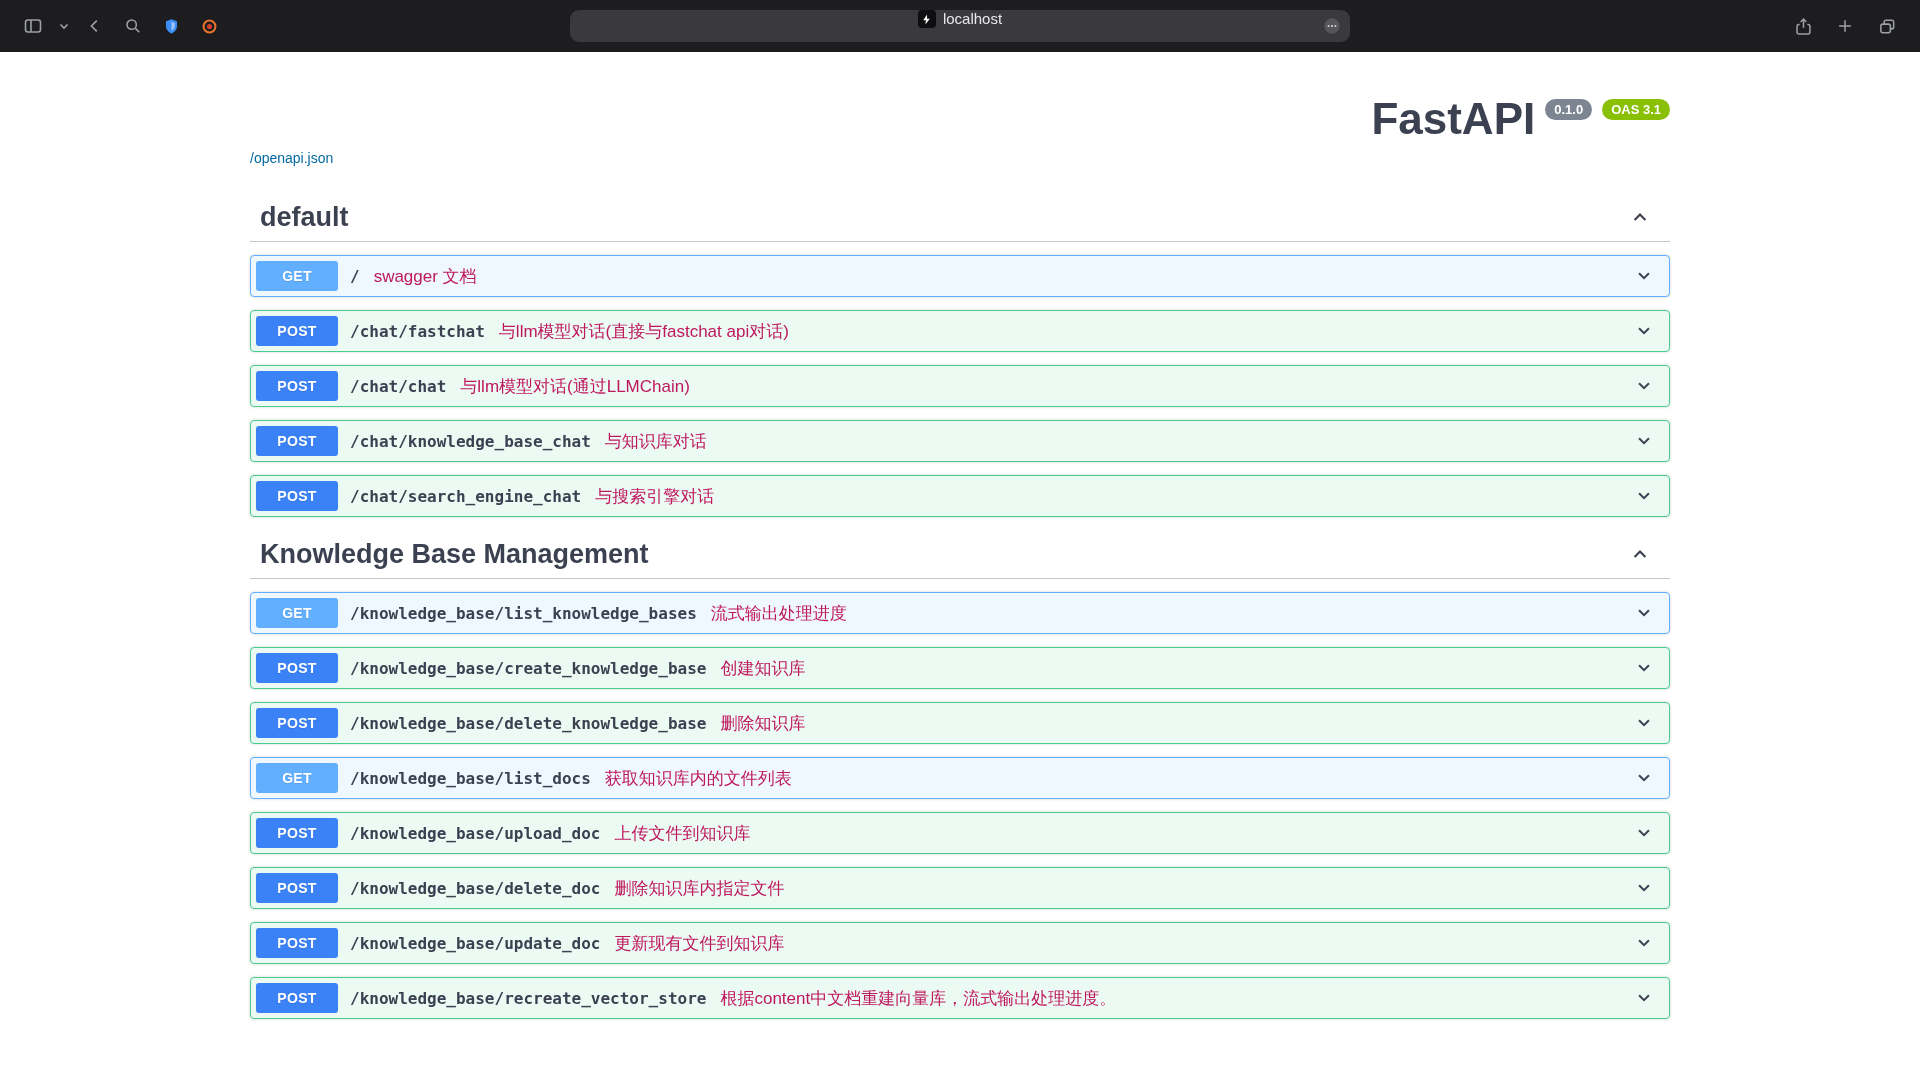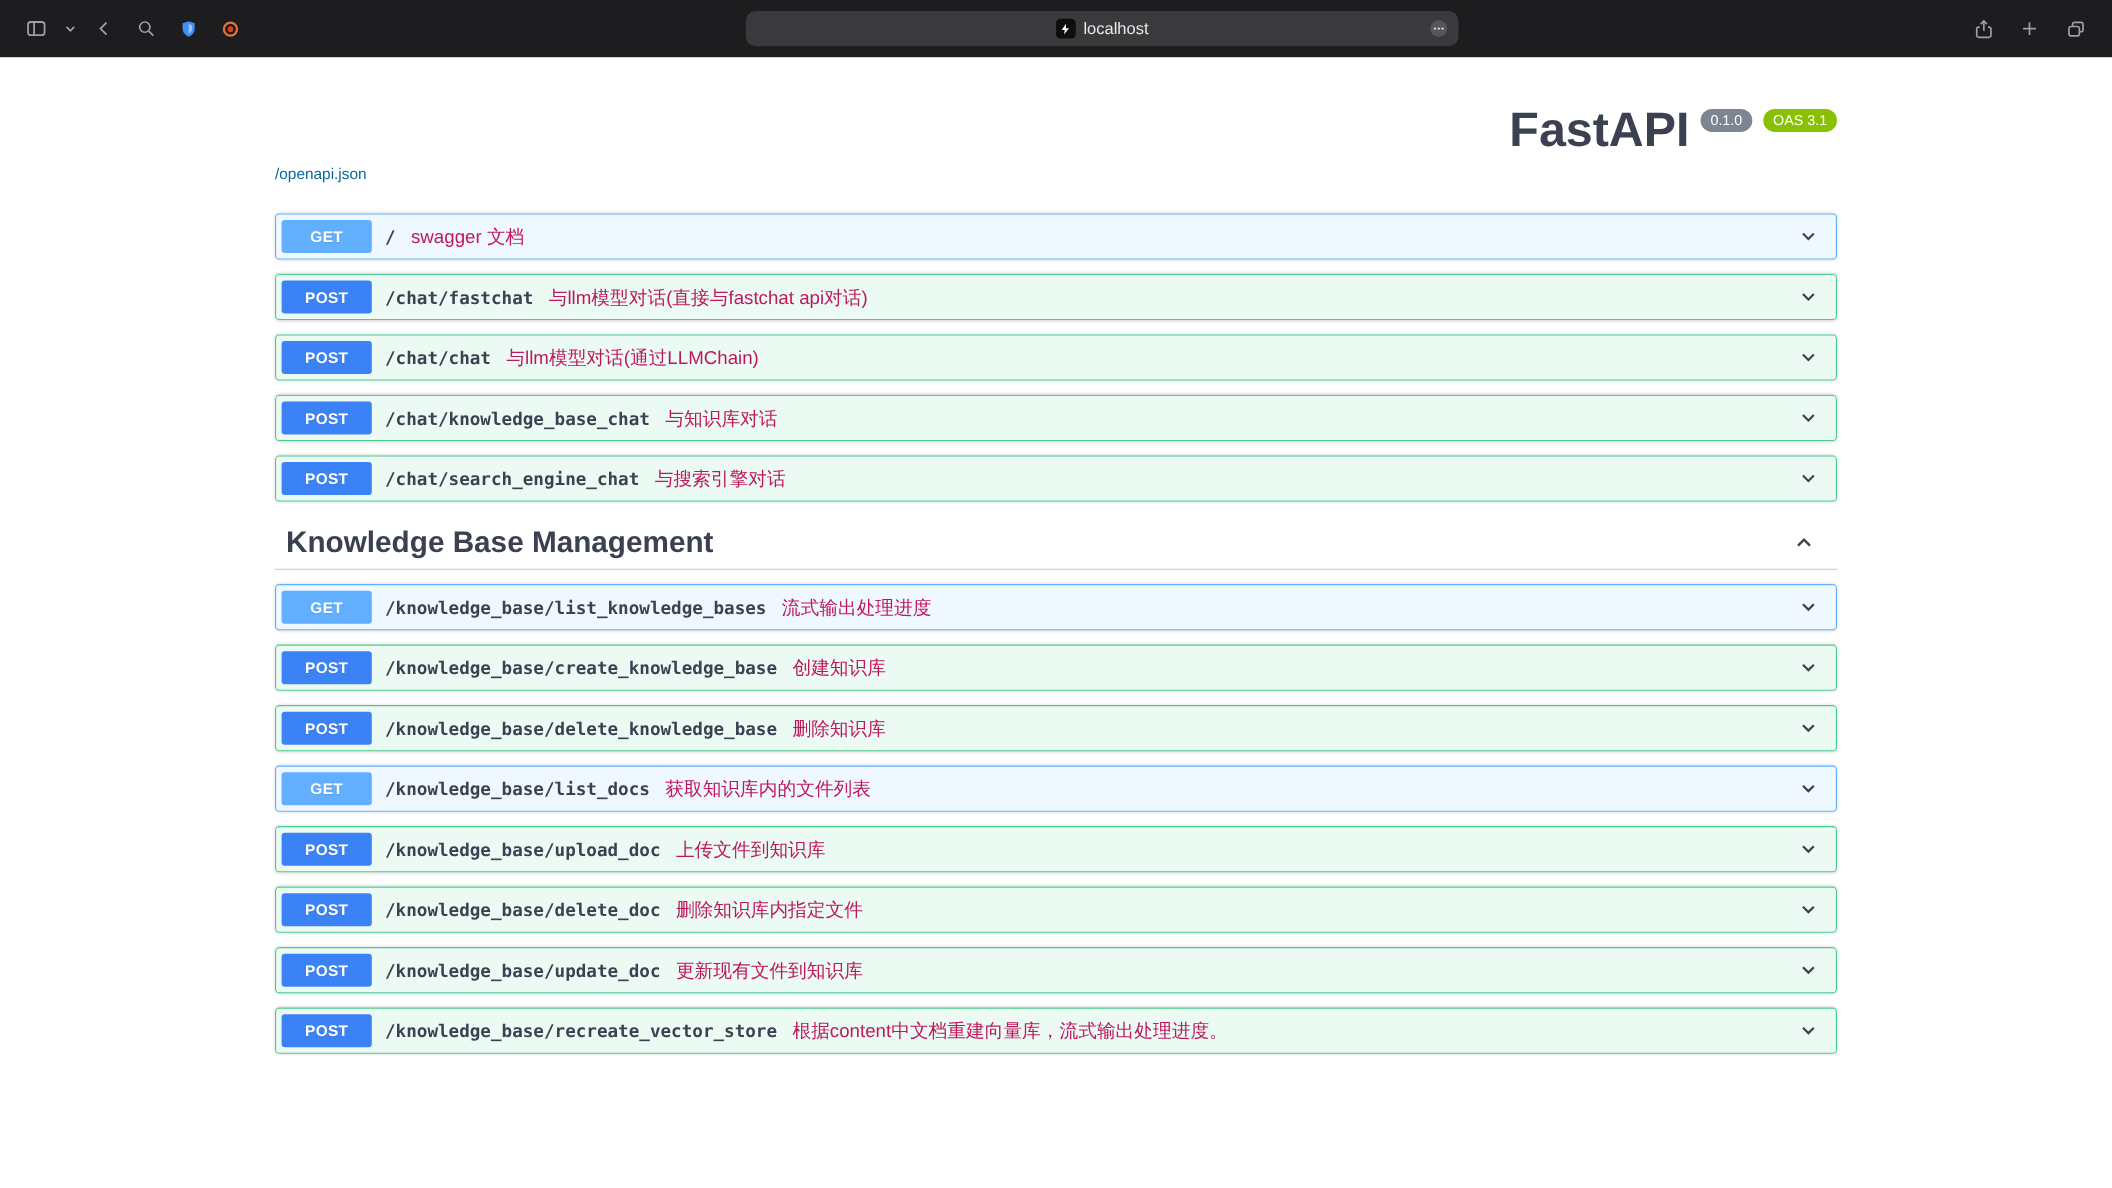--- a/index.html
+++ b/index.html
@@ -15,41 +15,41 @@
   .tb-group { display:flex; align-items:center; gap:4px; }
   .tb-btn {
     background:none; border:none; color:#9da0a6; cursor:pointer;
     width:34px; height:34px; display:flex; align-items:center; justify-content:center;
     border-radius:6px;
   }
   .tb-btn.narrow { width:20px; }
   .tb-right { margin-left:auto; display:flex; align-items:center; gap:8px; }
   .address-bar {
     position:absolute; left:50%; top:10px; transform:translateX(-50%);
-    width:648px; height:32px; background:#3a3a3c; border-radius:9px;
-    display:flex; align-items:center; justify-content:center; gap:7px;
-    color:#e8e8ea; font-size:15px; cursor:text;margin-left:42px;
+    width:780px; height:32px; background:#3a3a3c; border-radius:9px;
+    display:flex; align-items:flex-start; justify-content:center; gap:7px;
+    color:#e8e8ea; font-size:15px; cursor:text;
   }
   .favicon {
     width:18px; height:18px; border-radius:4px; background:#0e0e10;
     display:flex; align-items:center; justify-content:center; flex:0 0 auto;
   }
   .page-options {
     position:absolute; right:9px; top:7px; width:18px; height:18px;
     background:none; border:none; cursor:pointer; padding:0;
   }
 
   
   .page { height:1028px; background:#fff; overflow:hidden; }
   .wrapper { max-width:1460px; margin:0 auto; padding:0 20px; }
 
   .info { margin:44px 0 26px; }
   .api-title { display:flex; align-items:center; gap:10px; font-size:44px; line-height:46px; font-weight:bold; color:#3b4151;justify-content:flex-end; }
   .badge {
-    display:inline-block; font-size:13px; line-height:13px; font-weight:normal; color:#fff;
+    display:inline-block; font-size:13px; line-height:13px; font-weight:bold; color:#fff;
     border-radius:50px; padding:4px 9px; position:relative; top:-10px;
   }
   .badge.version { background:#7d8492; }
   .badge.oas { background:#89bf04; }
   .spec-link { display:inline-block; margin-top:8px; color:#0369a1; font-size:14px; text-decoration:none; cursor:pointer; }
 
   .tag-section { }
   .opblock-tag {
     display:flex; align-items:center; margin-top:4px;
     padding:9px 18px 9px 10px; border-bottom:1px solid rgba(59,65,81,.3);
@@ -171,20 +171,28 @@
       <h1 class="api-title">
         <span>FastAPI</span>
         <span class="badge version">0.1.0</span>
         <span class="badge oas">OAS 3.1</span>
       </h1>
       <a class="spec-link">/openapi.json</a>
     </div>
 
     <div id="sections">
   <div class="tag-section">
+    <h3 class="opblock-tag">
+      <span class="tag-name">default</span>
+      <button class="sec-arrow">
+        <svg width="24" height="24" viewBox="0 0 20 20" fill="none" stroke="#3b4151" stroke-width="1.8">
+          <path d="M5.5 12.5 L10 8 L14.5 12.5"></path>
+        </svg>
+      </button>
+    </h3>
     <div class="operations">
   <div class="opblock get">
     <div class="opblock-summary">
       <span class="method">GET</span>
       <span class="path">/</span>
       <span class="desc">swagger 文档</span>
       <button class="row-arrow">
         <svg width="22" height="22" viewBox="0 0 20 20" fill="none" stroke="#3b4151" stroke-width="1.8">
           <path d="M5.5 7.5 L10 12 L14.5 7.5"></path>
         </svg>

